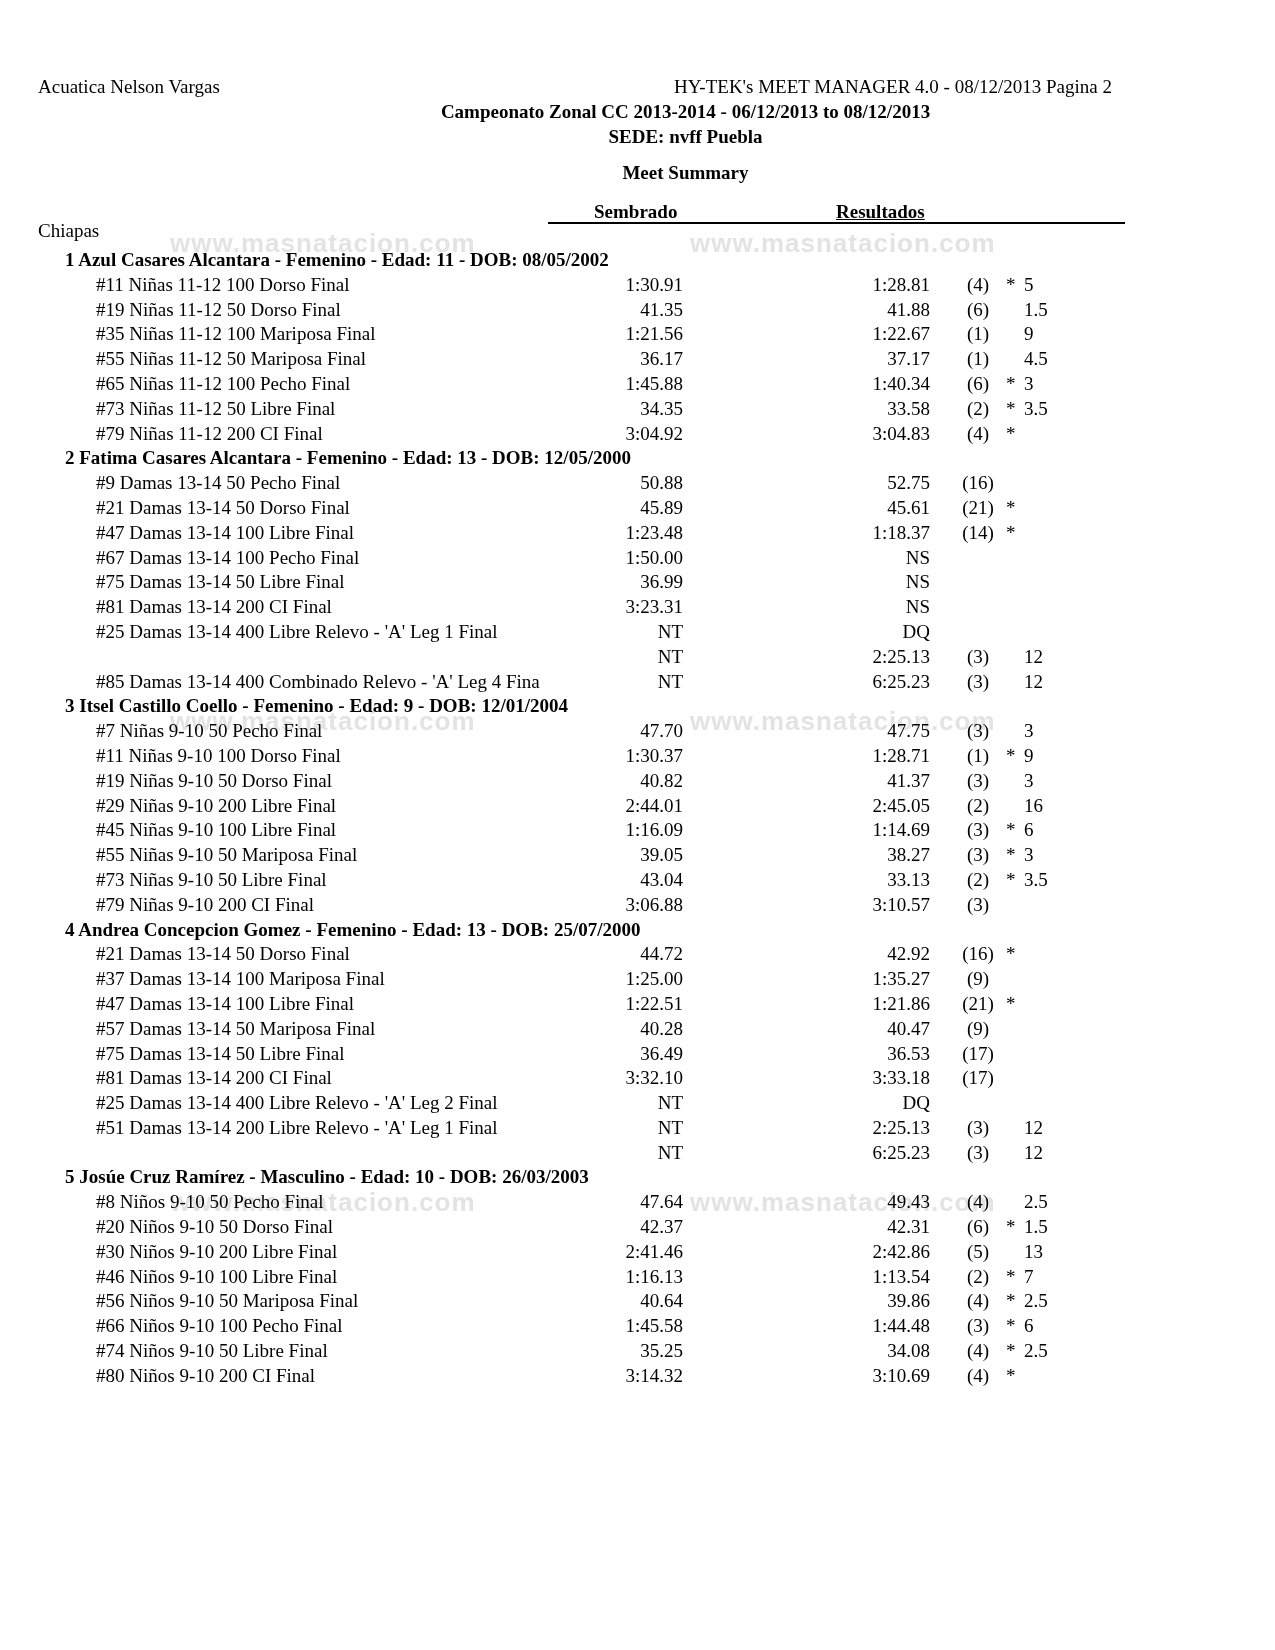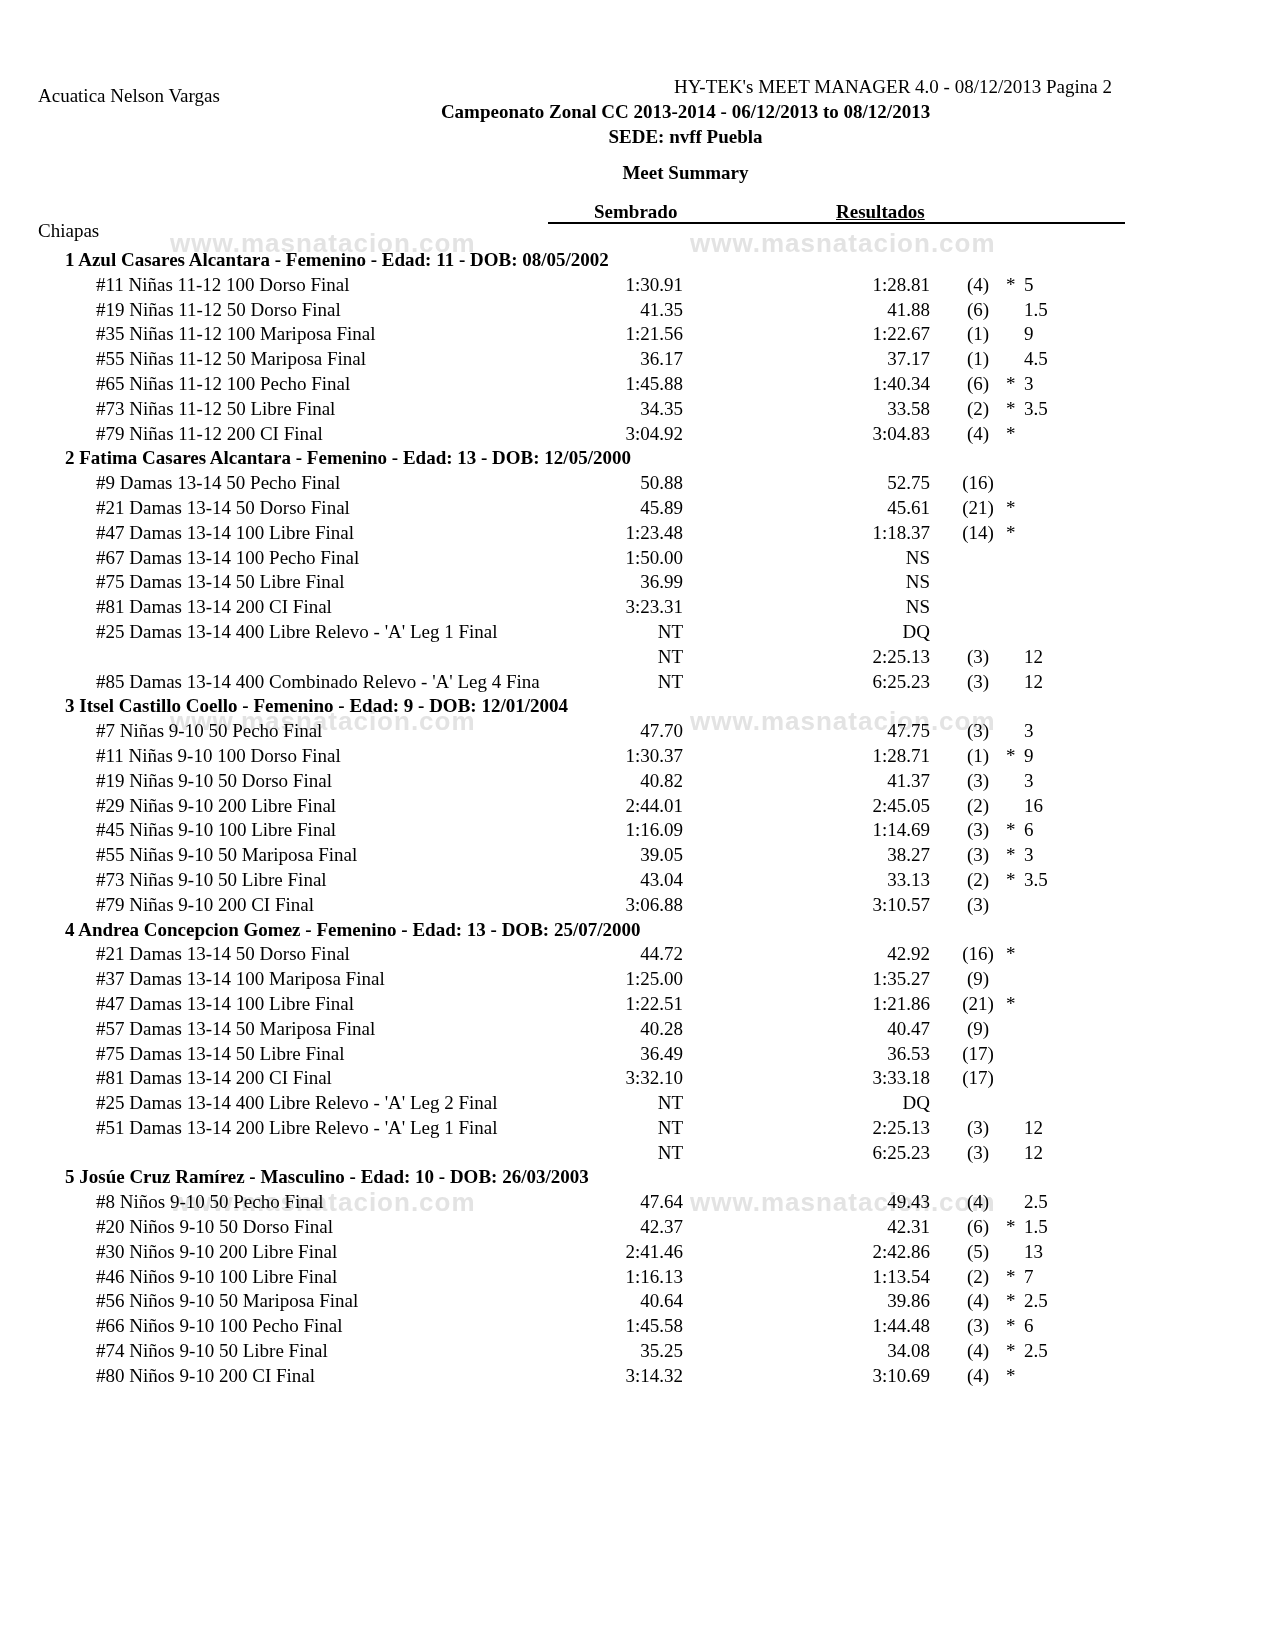--- a/index.html
+++ b/index.html
@@ -2,21 +2,21 @@
 <html><head>
 <meta charset="utf-8">
 <style>
   html, body { margin: 0; padding: 0; background: #ffffff; }
   body {
     width: 1275px; height: 1650px; position: relative; overflow: hidden;
     font-family: "Liberation Serif", "DejaVu Serif", serif;
     color: #000; font-size: 19px;
   }
   .abs { position: absolute; white-space: nowrap; }
-  .hdr-left { left: 38px; top: 85px; }
+  .hdr-left { left: 38px; top: 76px; }
   .hdr-right { left: 674px; top: 76px; }
   .title { left: 0; width: 1275px; text-align: center; font-weight: bold; margin-left: 48px; }
   .t1 { top: 101px; }
   .t2 { top: 126px; }
   .t3 { top: 162px; }
   .col-hdr { top: 201px; font-weight: bold; }
   .col-sem { left: 594px; }
   .col-res { left: 836px; text-decoration: underline; }
   .rule { left: 548px; top: 222px; width: 577px; height: 2px; background: #000; }
   .team { left: 38px; top: 220px; font-weight: normal; }

